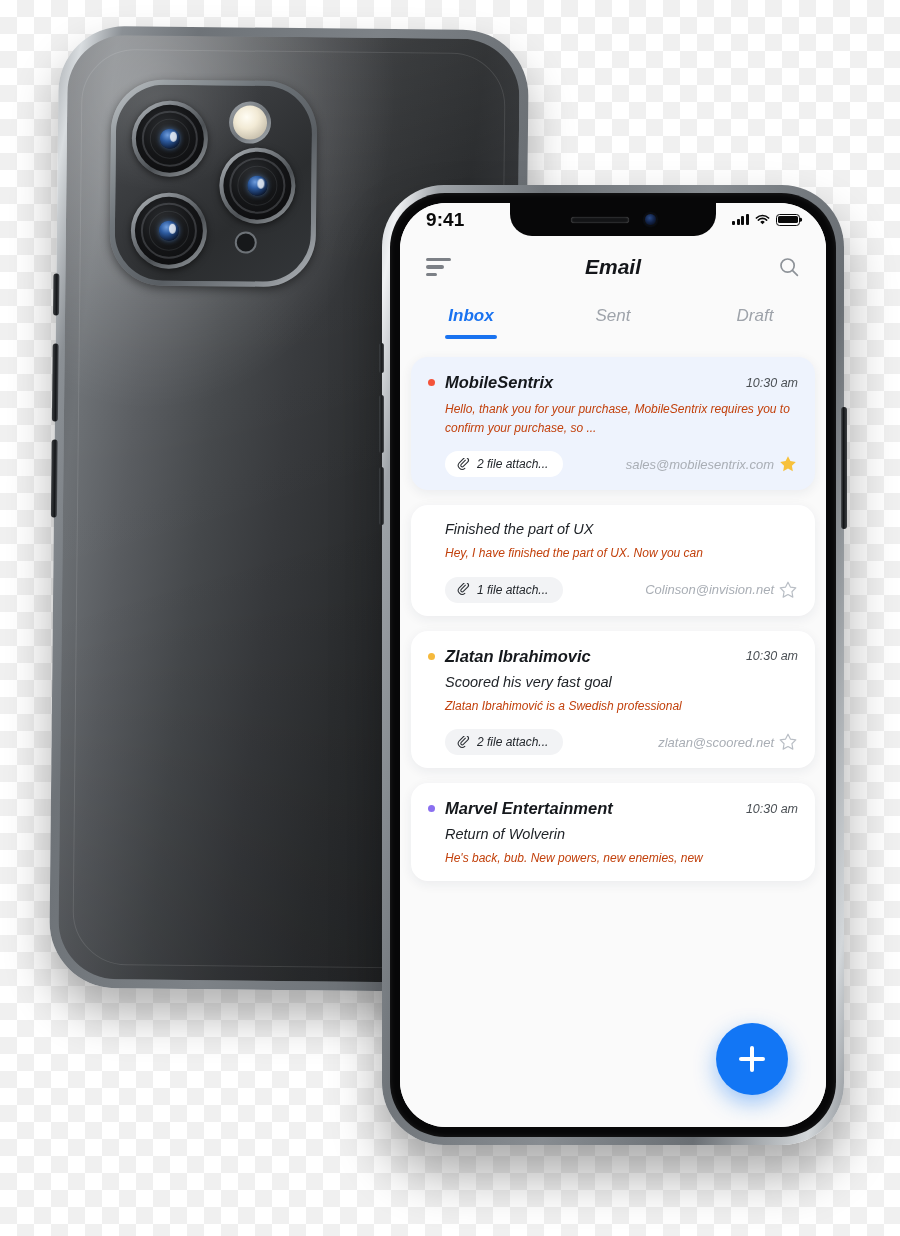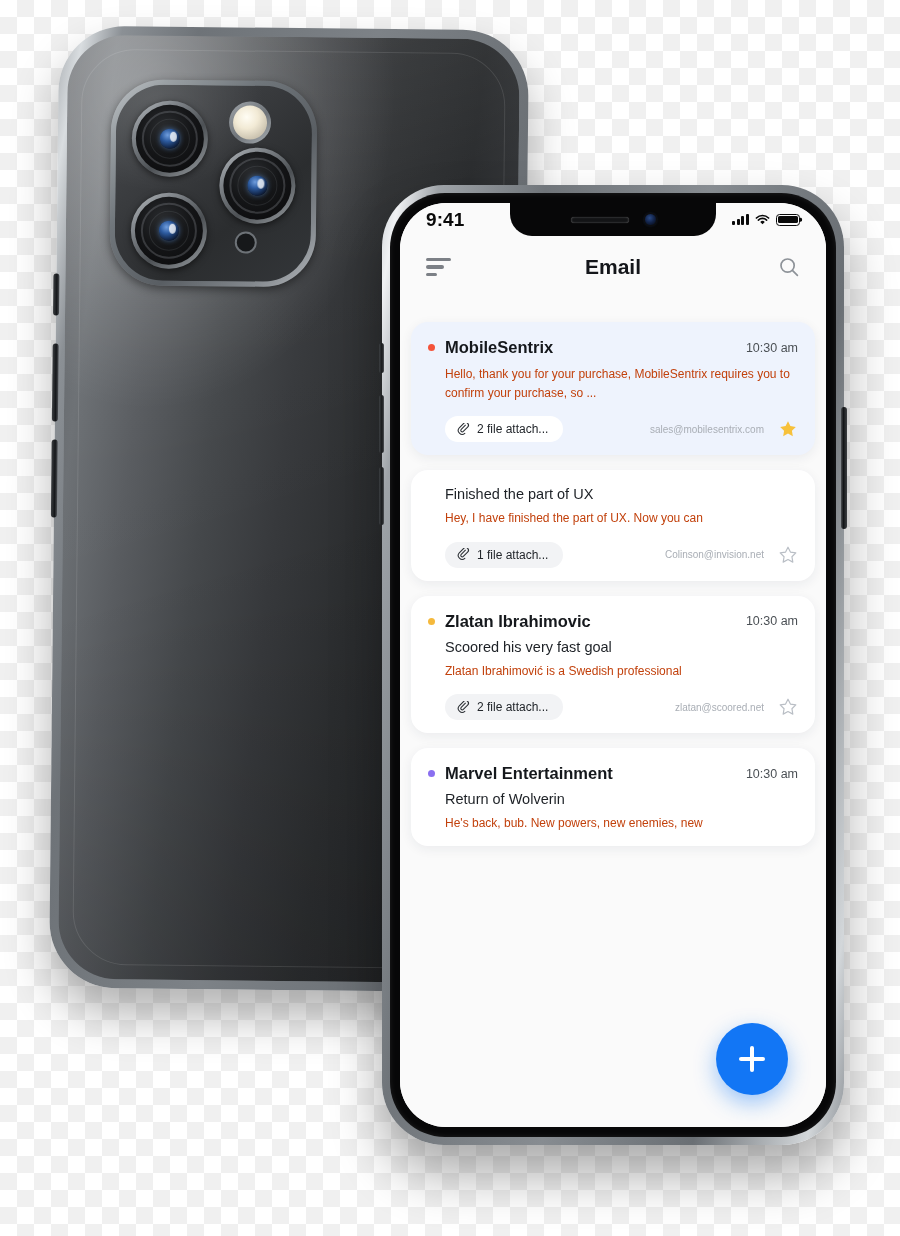--- a/index.html
+++ b/index.html
@@ -336,20 +336,21 @@
 
   
   #app {
     position: absolute;
     inset: 0;
     background: #fafafa;
     padding-top: 33px;
     box-sizing: border-box;
     display: flex;
     flex-direction: column;
+    font-style: italic;
   }
   #app-header {
     height: 62px;
     display: flex;
     align-items: center;
     padding: 0 26px;
     position: relative;
     flex: 0 0 auto;
   }
   #menu-icon {
@@ -471,23 +472,23 @@
     background: #ffffff;
     border-radius: 16px;
     padding: 6px 15px 6px 12px;
     font-size: 12px;
     color: #22262b;
     cursor: pointer;
   }
   .mail-card:not(.unread) .attach-pill { background: #f2f3f5; }
   .email-addr {
     margin-left: auto;
-    font-size: 10px;
+    font-size: 13px;
     color: #a9aeb5;
-    margin-right: 14px;
+    margin-right: 4px;
   }
   .star { line-height: 0; cursor: pointer; }
 
   
   #fab {
     position: absolute;
     right: 38px;
     bottom: 32px;
     width: 72px;
     height: 72px;
@@ -576,20 +577,25 @@
               </div>
               <div id="app-title">Email</div>
               <div id="search-icon">
                 <svg width="22" height="22" viewBox="0 0 22 22" fill="none">
                   <circle cx="9.6" cy="9.6" r="6.6" stroke="#8d9298" stroke-width="1.7"></circle>
                   <line x1="14.4" y1="14.4" x2="19.4" y2="19.4" stroke="#8d9298" stroke-width="1.7" stroke-linecap="round"></line>
                 </svg>
               </div>
             </div>
 
+            <div id="tabs">
+              <div class="tab active">Inbox</div>
+              <div class="tab">Sent</div>
+              <div class="tab">Draft</div>
+            </div>
 
             <div id="mail-list">
 
               <div class="mail-card unread">
                 <div class="row-top">
                   <span class="dot" style="background:#f4533a"></span>
                   <span class="sender">MobileSentrix</span>
                   <span class="time">10:30 am</span>
                 </div>
                 <div class="preview">Hello, thank you for your purchase, MobileSentrix requires you to confirm your purchase, so ...</div>

